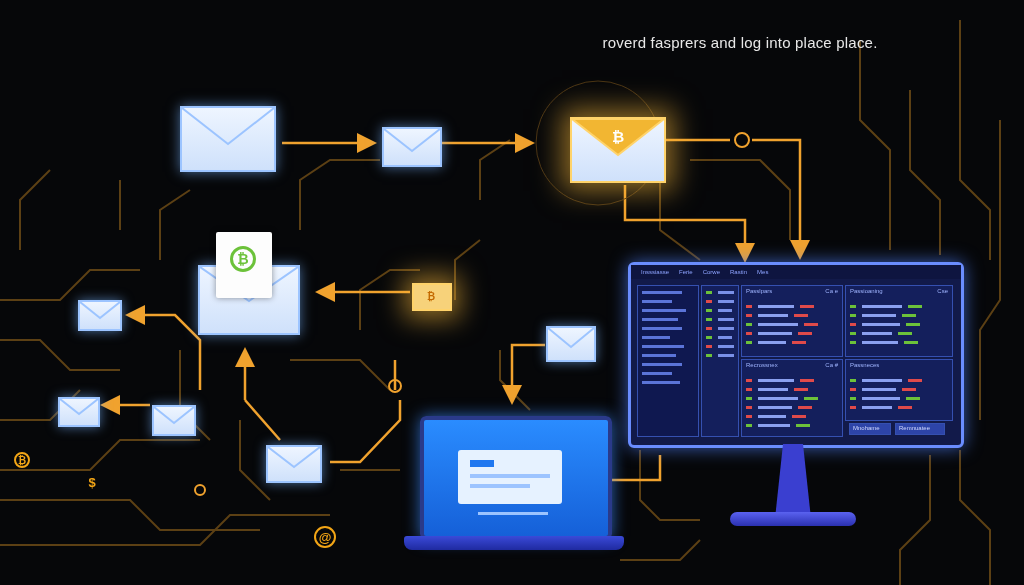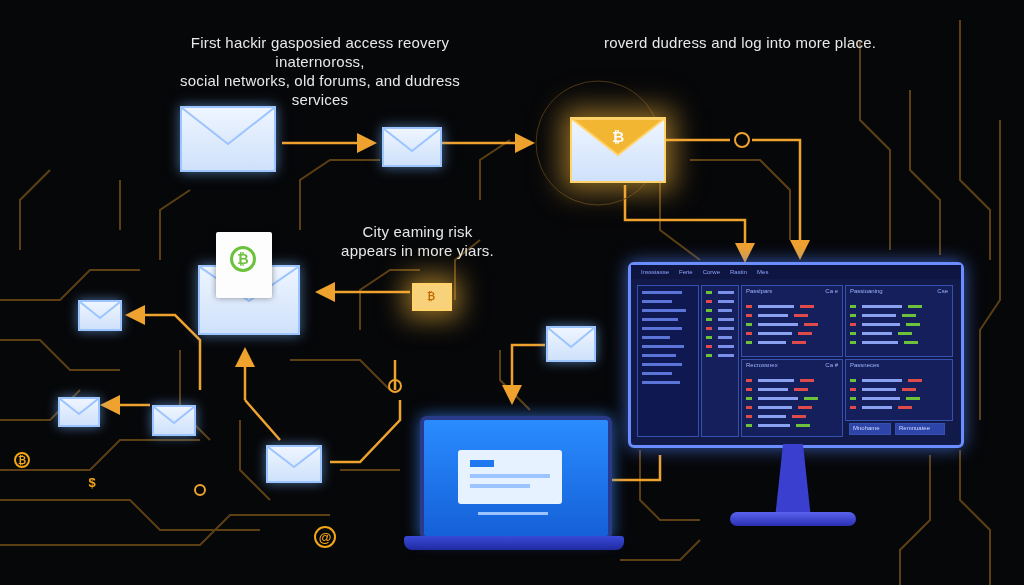--- a/index.html
+++ b/index.html
@@ -86,30 +86,22 @@
     <g fill="none" stroke="#f0a22e" stroke-width="2">
       <circle cx="742" cy="140" r="7"></circle>
       <circle cx="395" cy="386" r="6"></circle>
       <circle cx="200" cy="490" r="5"></circle>
     </g>
     <g fill="none" stroke="#4a3414" stroke-width="1">
       <circle cx="598" cy="143" r="62"></circle>
     </g>
   </svg>
 
-  <div class="caption" style="left:150px;top:33px;width:340px;">
-    <div>First hackir gasposied access reovery inaternoross,</div>
-    <div>social networks, old forums, and dudress services</div>
-  </div>
   <div class="caption" style="left:600px;top:33px;width:280px;">
-    <div>roverd dudress and log into more place.</div>
-  </div>
-  <div class="caption" style="left:335px;top:222px;width:165px;">
-    <div>City eaming risk</div>
-    <div>appears in more yiars.</div>
+    <div>roverd fasprers and log into place place.</div>
   </div>
 
   <div class="env" style="left:180px;top:106px;width:92px;height:62px;">
     <svg class="flap" viewBox="0 0 92 62" preserveAspectRatio="none">
         <path d="M0,0 L46,36 L92,0" fill="none" stroke="#9cc4ff" stroke-width="2"></path>
       </svg>
   </div>
   <div class="env" style="left:382px;top:127px;width:56px;height:36px;">
     <svg class="flap" viewBox="0 0 56 36" preserveAspectRatio="none">
         <path d="M0,0 L28,22 L56,0" fill="none" stroke="#9cc4ff" stroke-width="2"></path>

